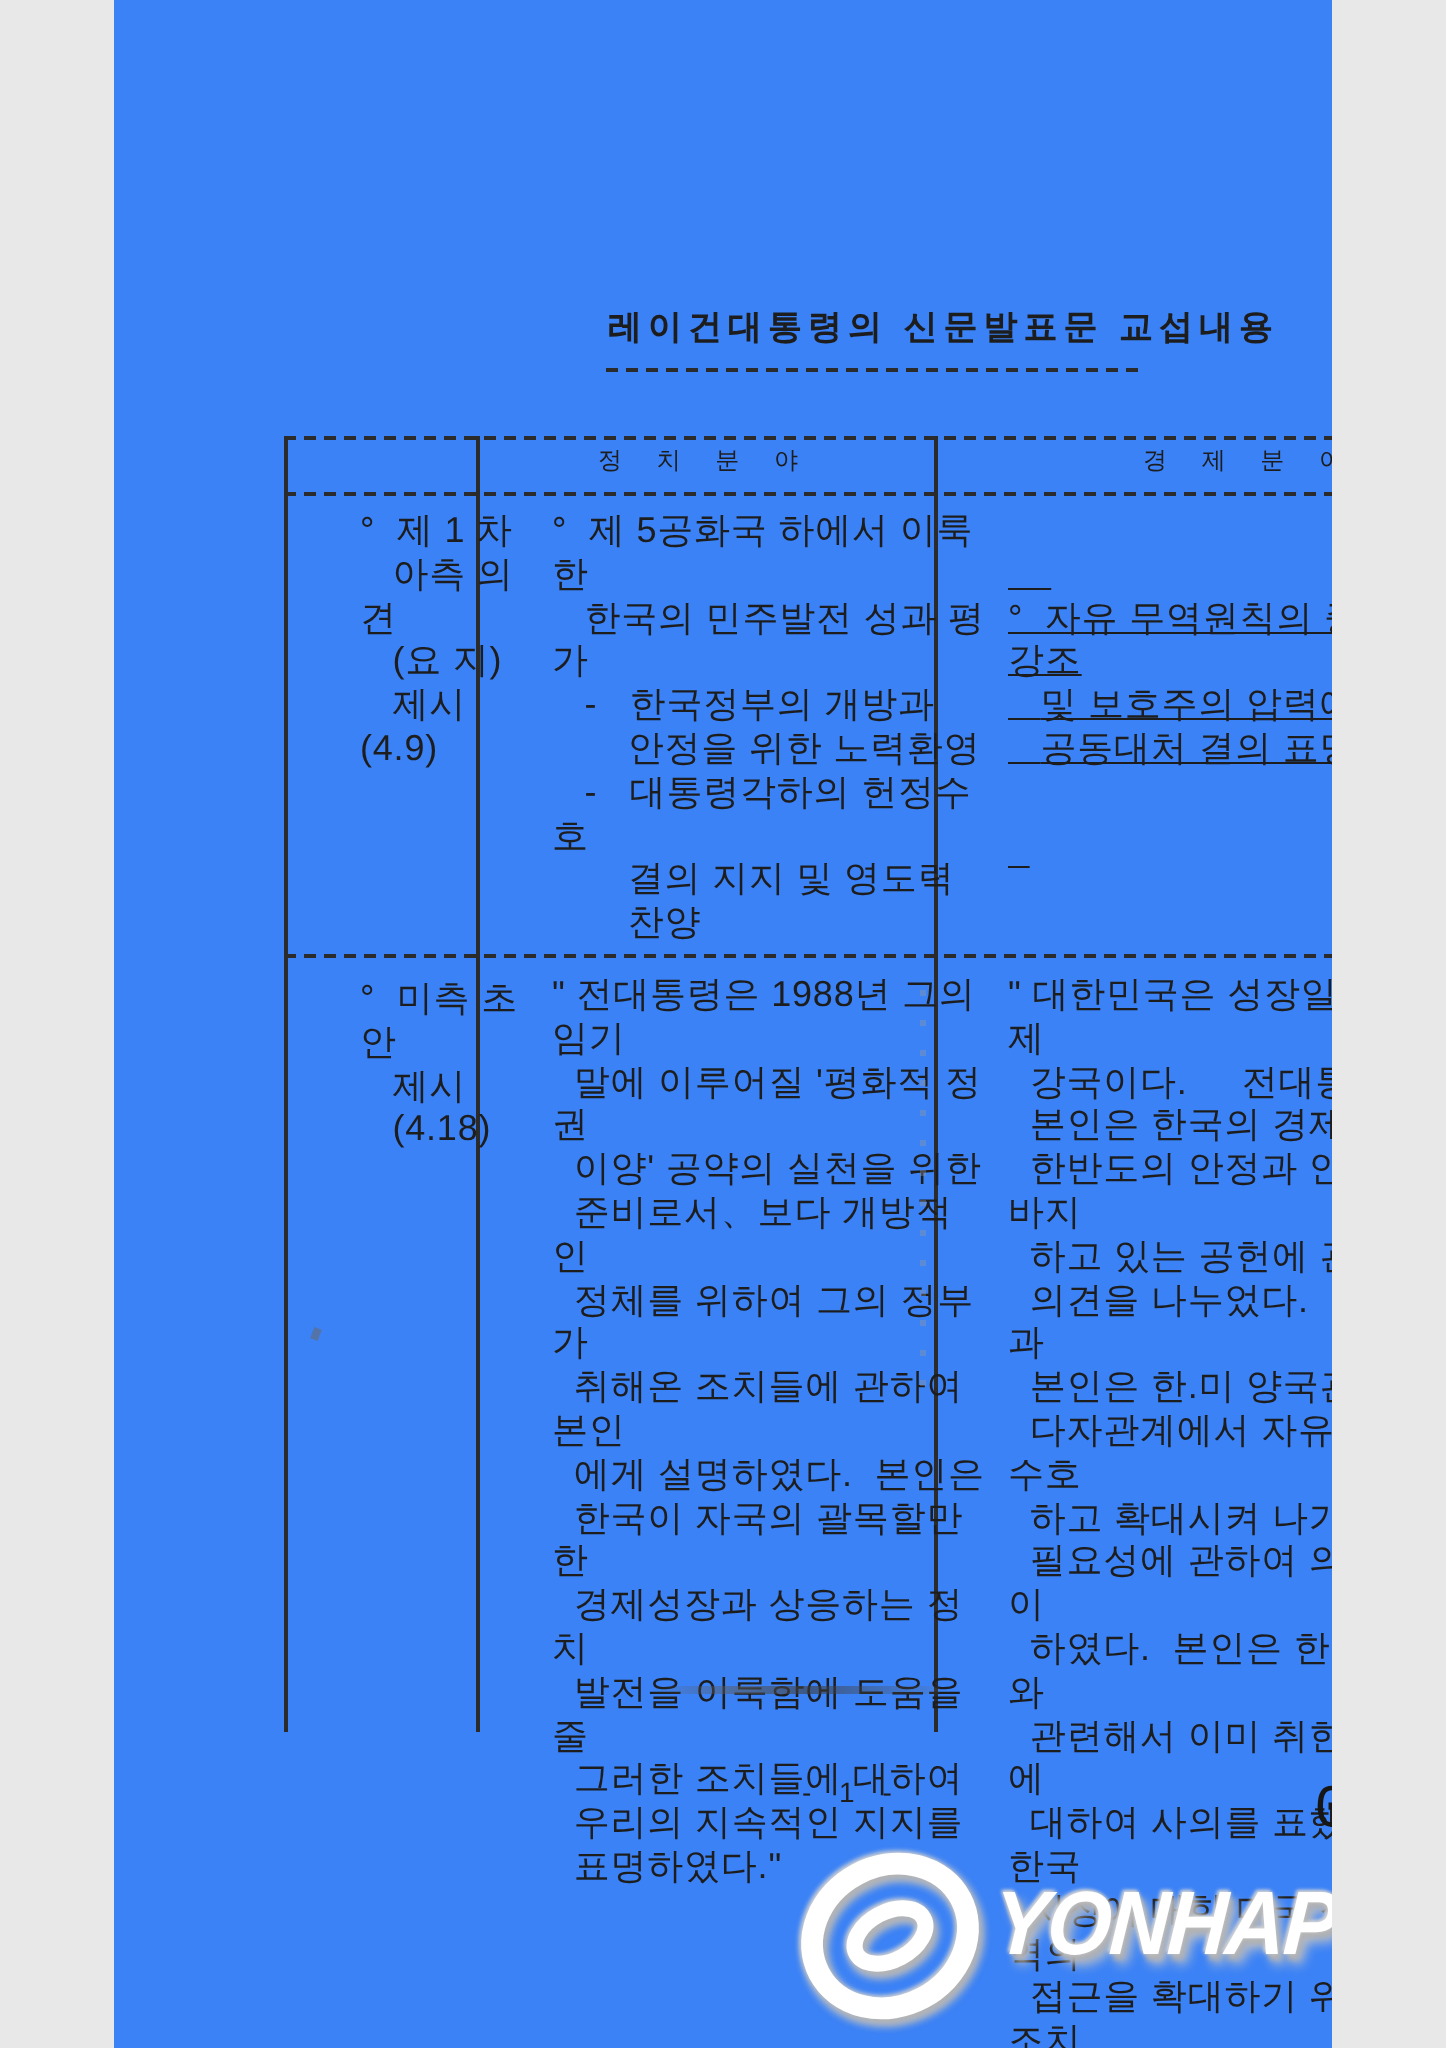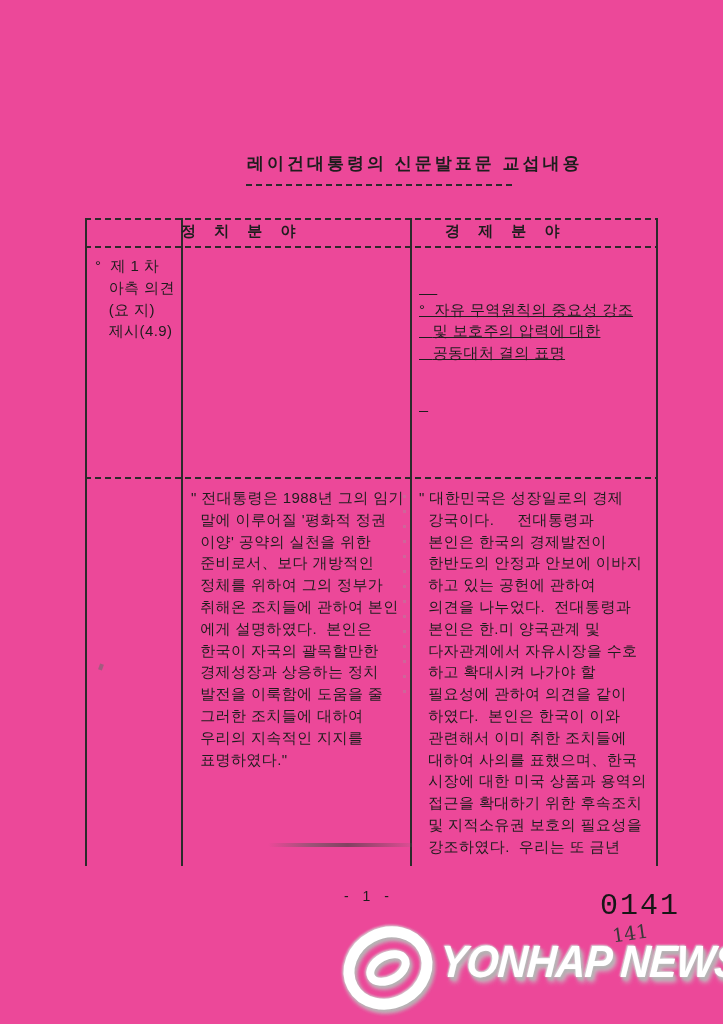--- a/index.html
+++ b/index.html
@@ -1,20 +1,20 @@
 <!DOCTYPE html>
 <html><head>
 <meta charset="utf-8">
 <style>
   html,body { margin:0; padding:0; background:#e8e8e8; }
   .page {
     position:relative;
-    width:723px; height:1024px;
+    width:609px; height:1024px;
     margin:0 auto;
-    background:#ec4899;
+    background:#3b82f6;
     font-family:"Liberation Sans", sans-serif;
     color:#1d1d1d;
     overflow:hidden;
   }
   .doc-title {
     position:absolute; left:247px; top:152px;
     font-size:17px; font-weight:bold; letter-spacing:3px;
     white-space:nowrap;
   }
   .title-underline {
@@ -30,29 +30,29 @@
   .hline.row1   { top:477px; }
   .vline {
     position:absolute; top:218px; height:648px; width:2px;
     background:#2b2b2b;
   }
   .vline.v1 { left:85px; }
   .vline.v2 { left:181px; }
   .vline.v3 { left:410px; }
   .vline.v4 { left:656px; }
   .col-header {
-    position:absolute; top:222px; text-align:left;
-    font-size:15px; font-weight:bold; letter-spacing:7px;
+    position:absolute; top:222px; text-align:center;
+    font-size:12px; font-weight:normal; letter-spacing:7px;
   }
   .col-header.politics { left:181px; width:229px; }
   .col-header.economy  { left:410px; width:246px;padding-left:35px; }
   .cell-text {
     position:absolute;
     white-space:pre-wrap;
-    font-size:15px; line-height:21.8px; letter-spacing:0.4px;
+    font-size:18px; line-height:21.8px; letter-spacing:0.4px;margin-left:28px;
   }
   .r1-label    { left:95px;  top:255px; width:84px;  }
   .r1-politics { left:191px; top:255px; width:218px; }
   .r1-economy  { left:419px; top:255px; width:236px;text-decoration:underline; }
   .r1-economy .item { margin:0 0 8px 0; white-space:pre-wrap; }
   .r2-label    { left:95px;  top:489px; width:84px;  }
   .r2-politics { left:191px; top:487px; width:218px; }
   .r2-economy  { left:419px; top:487px; width:236px; }
   .page-num {
     position:absolute; left:344px; top:888px;
@@ -114,26 +114,36 @@
   <div class="vline v3"></div>
   <div class="vline v4"></div>
 
   <div class="col-header politics">정 치 분 야</div>
   <div class="col-header economy">경 제 분 야</div>
 
   <div class="cell-text r1-label">°  제 1 차
    아측 의견
    (요 지)
    제시(4.9)</div>
+  <div class="cell-text r1-politics">°  제 5공화국 하에서 이룩한
+   한국의 민주발전 성과 평가
+   -   한국정부의 개방과
+       안정을 위한 노력환영
+   -   대통령각하의 헌정수호
+       결의 지지 및 영도력
+       찬양</div>
   <div class="cell-text r1-economy">
     <div class="item">°  자유 무역원칙의 중요성 강조
    및 보호주의 압력에 대한
    공동대처 결의 표명</div>
   </div>
 
+  <div class="cell-text r2-label">°  미측 초안
+   제시
+   (4.18)</div>
   <div class="cell-text r2-politics">" 전대통령은 1988년 그의 임기
   말에 이루어질 '평화적 정권
   이양' 공약의 실천을 위한
   준비로서、보다 개방적인
   정체를 위하여 그의 정부가
   취해온 조치들에 관하여 본인
   에게 설명하였다.  본인은
   한국이 자국의 괄목할만한
   경제성장과 상응하는 정치
   발전을 이룩함에 도움을 줄

